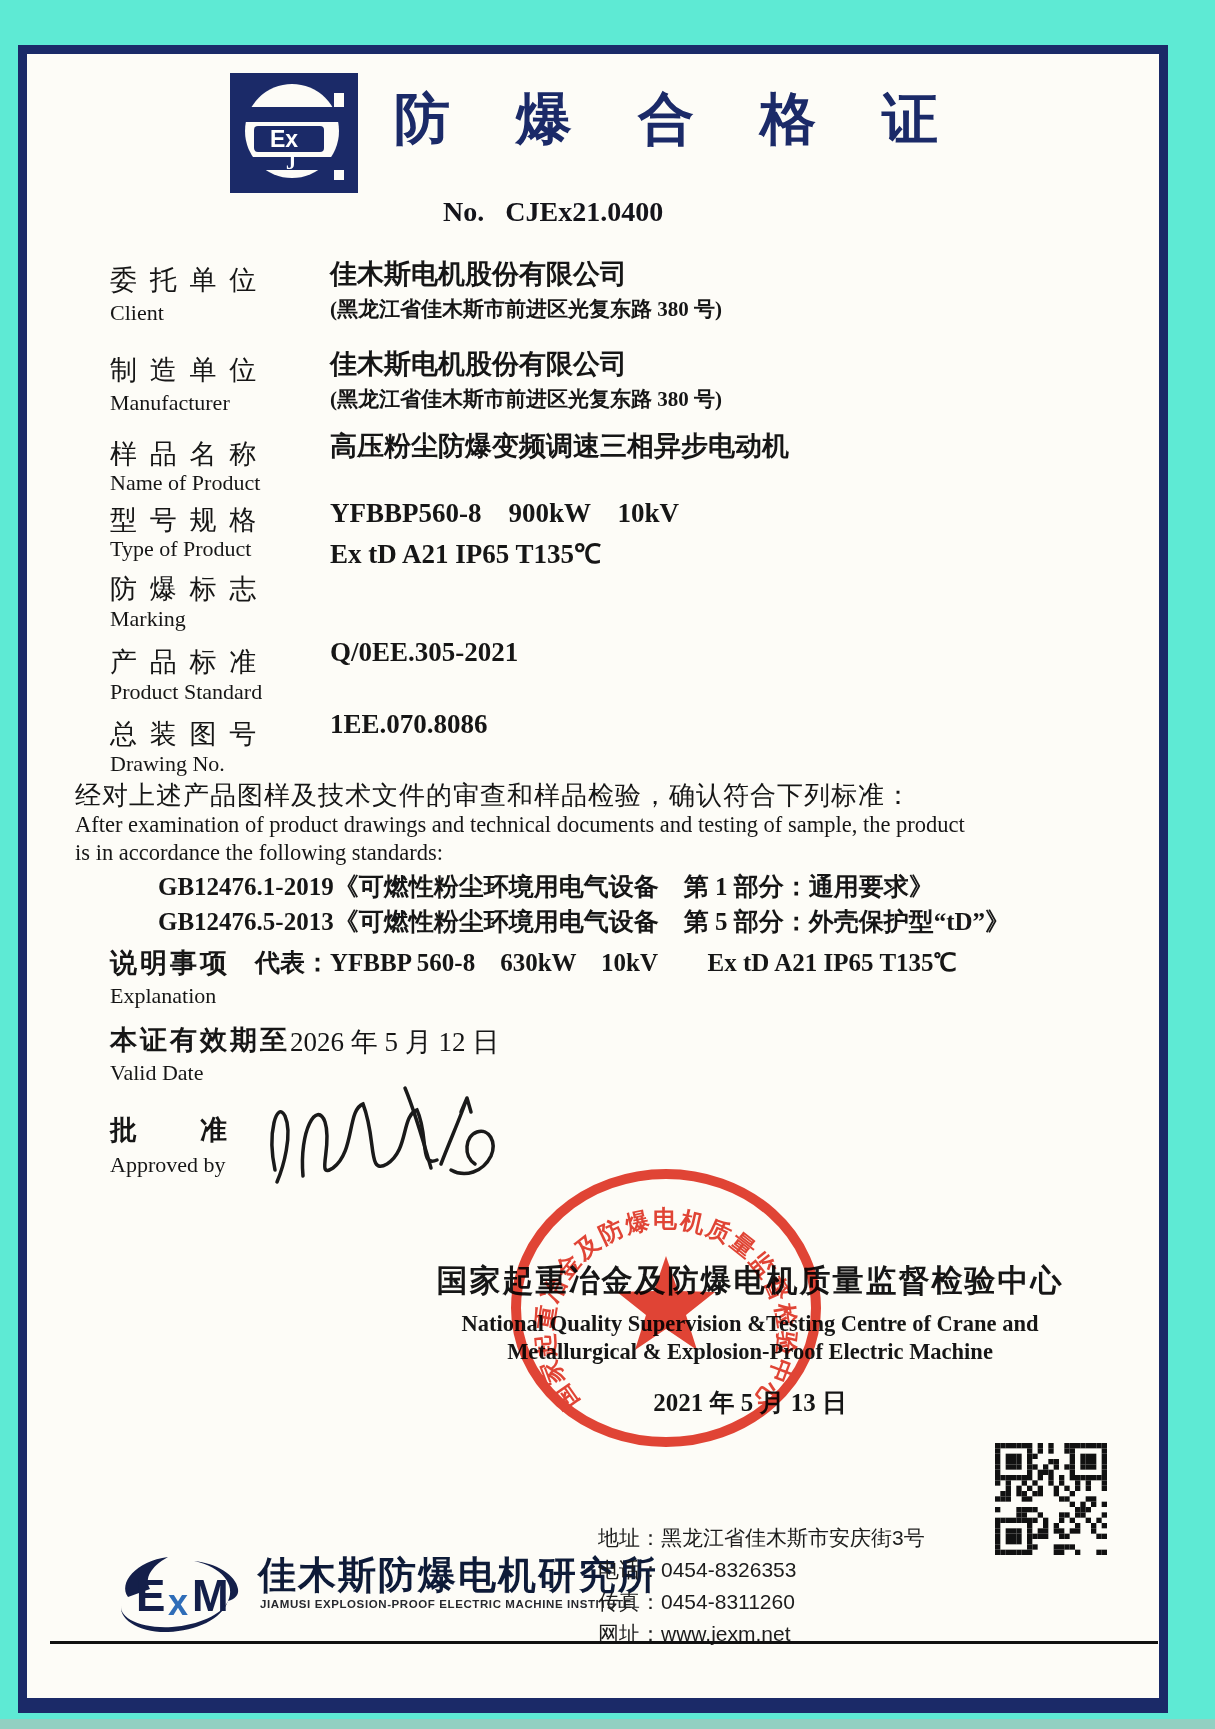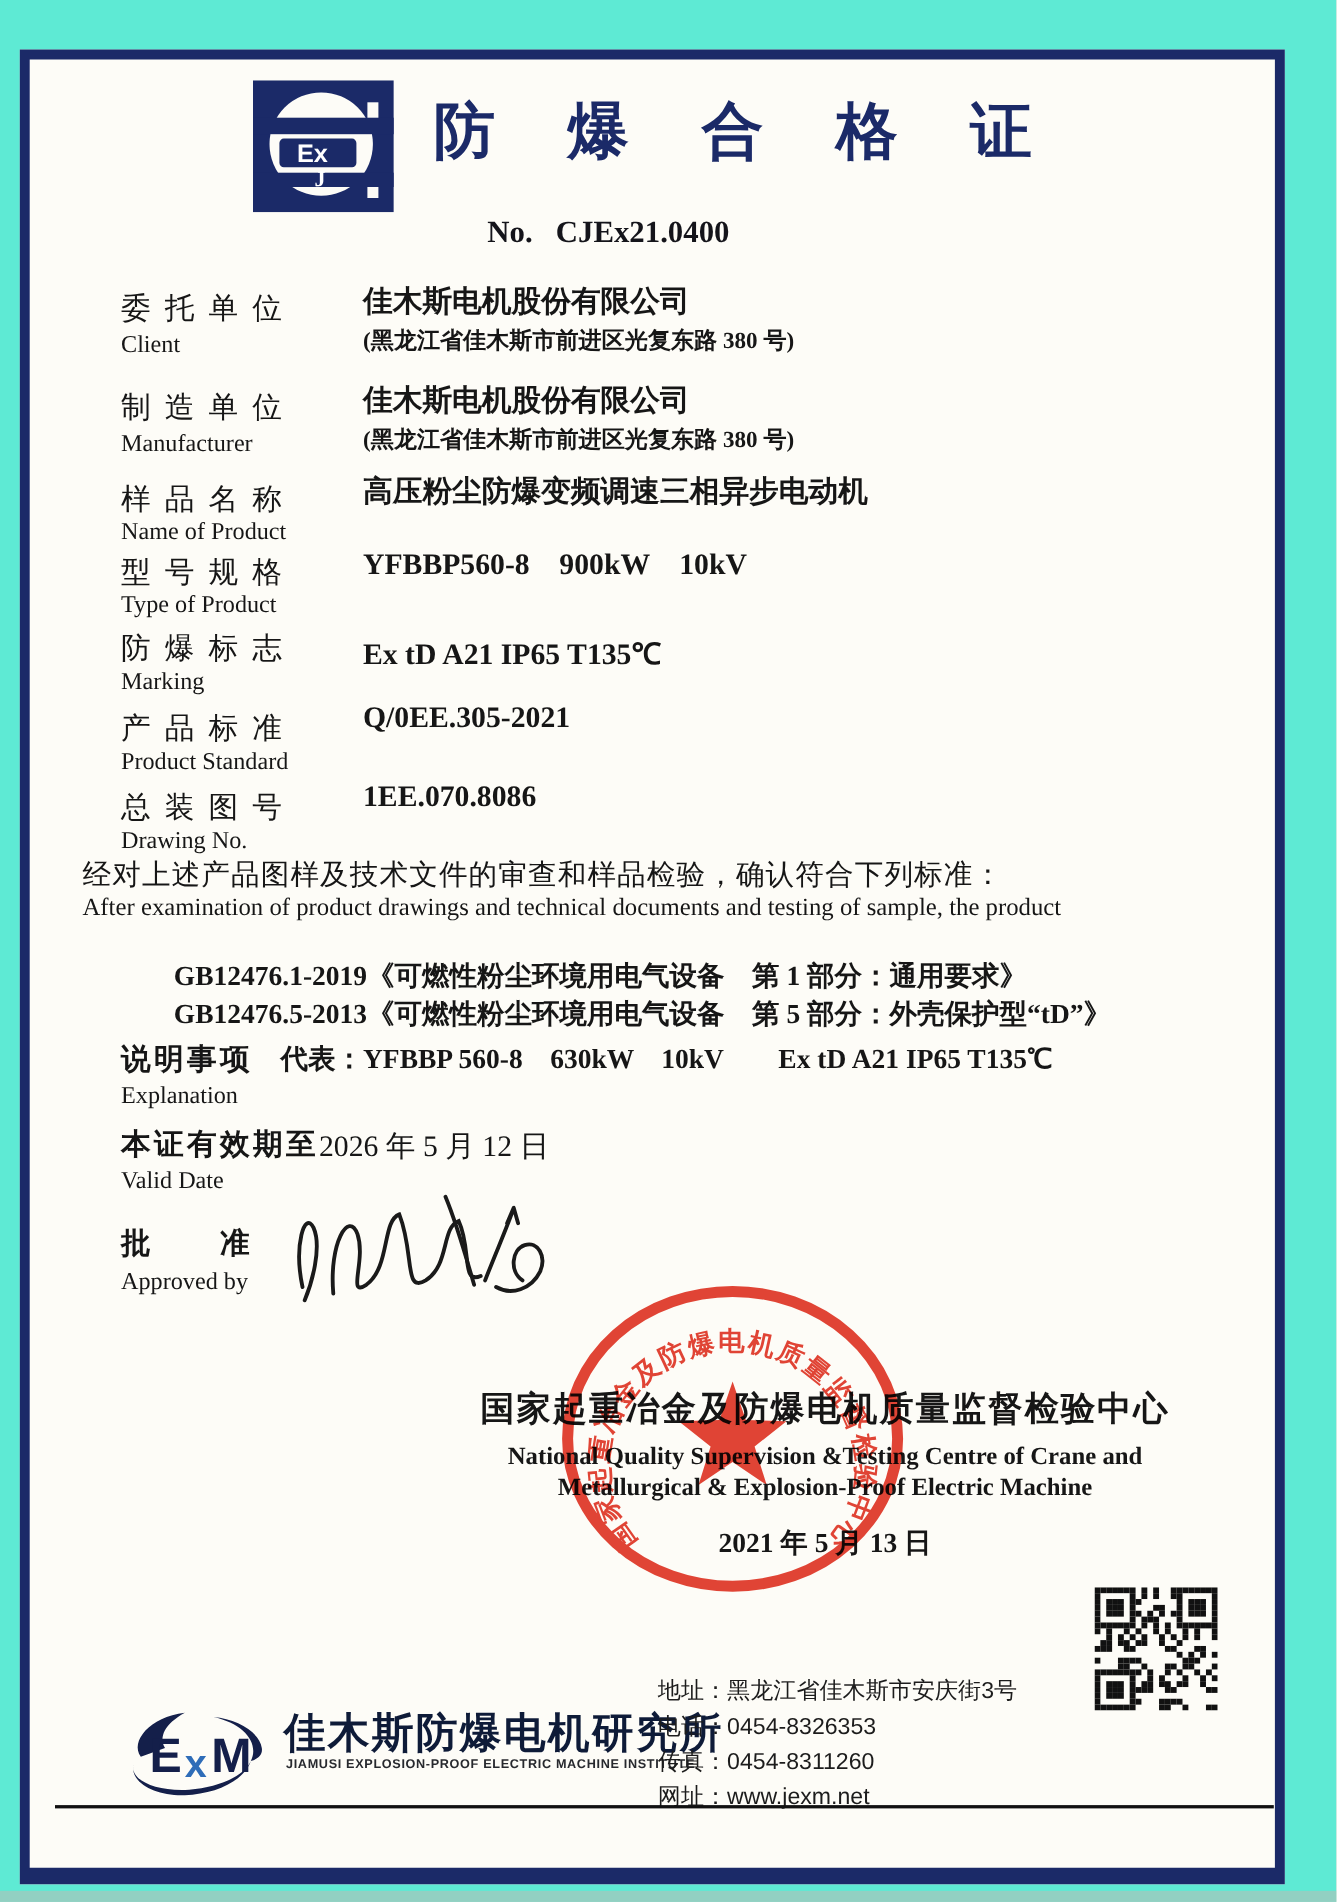--- a/index.html
+++ b/index.html
@@ -71,32 +71,33 @@
   <div class="abs zh-label" style="left:110px;top:436px;">样 品 名 称</div>
   <div class="abs en-label" style="left:110px;top:470px;">Name of Product</div>
   <div class="abs field-value" style="left:330px;top:428px;">高压粉尘防爆变频调速三相异步电动机</div>
 
   <div class="abs zh-label" style="left:110px;top:502px;">型 号 规 格</div>
   <div class="abs en-label" style="left:110px;top:536px;">Type of Product</div>
   <div class="abs field-value" style="left:330px;top:495px;">YFBBP560-8　900kW　10kV</div>
 
   <div class="abs zh-label" style="left:110px;top:571px;">防 爆 标 志</div>
   <div class="abs en-label" style="left:110px;top:606px;">Marking</div>
-  <div class="abs field-value" style="left:330px;top:575px;">Ex tD A21 IP65 T135℃</div>
+  <div class="abs field-value" style="left:330px;top:534px;">Ex tD A21 IP65 T135℃</div>
 
   <div class="abs zh-label" style="left:110px;top:644px;">产 品 标 准</div>
   <div class="abs en-label" style="left:110px;top:679px;">Product Standard</div>
   <div class="abs field-value" style="left:330px;top:637px;">Q/0EE.305-2021</div>
 
   <div class="abs zh-label" style="left:110px;top:716px;">总 装 图 号</div>
   <div class="abs en-label" style="left:110px;top:751px;">Drawing No.</div>
   <div class="abs field-value" style="left:330px;top:709px;">1EE.070.8086</div>
 
   <div class="abs stmt-zh" style="left:75px;top:778px;">经对上述产品图样及技术文件的审查和样品检验，确认符合下列标准：</div>
   <div class="abs stmt-en" style="left:75px;top:812px;">After examination of product drawings and technical documents and testing of sample, the product</div>
+  <div class="abs stmt-en" style="left:75px;top:840px;">is in accordance the following standards:</div>
   <div class="abs std-line" style="left:158px;top:870px;">GB12476.1-2019《可燃性粉尘环境用电气设备　第 1 部分：通用要求》</div>
   <div class="abs std-line" style="left:158px;top:905px;">GB12476.5-2013《可燃性粉尘环境用电气设备　第 5 部分：外壳保护型“tD”》</div>
 
   <div class="abs zh-label" style="left:110px;top:945px;font-weight:bold;">说明事项</div>
   <div class="abs en-label" style="left:110px;top:983px;">Explanation</div>
   <div class="abs std-line" style="left:255px;top:946px;">代表：YFBBP 560-8　630kW　10kV　　Ex tD A21 IP65 T135℃</div>
 
   <div class="abs zh-label" style="left:110px;top:1022px;font-weight:bold;text-align:right;">本证有效期至</div>
   <div class="abs en-label" style="left:110px;top:1060px;">Valid Date</div>
   <div class="abs field-value" style="left:290px;top:1024px;font-weight:normal;">2026 年 5 月 12 日</div>

